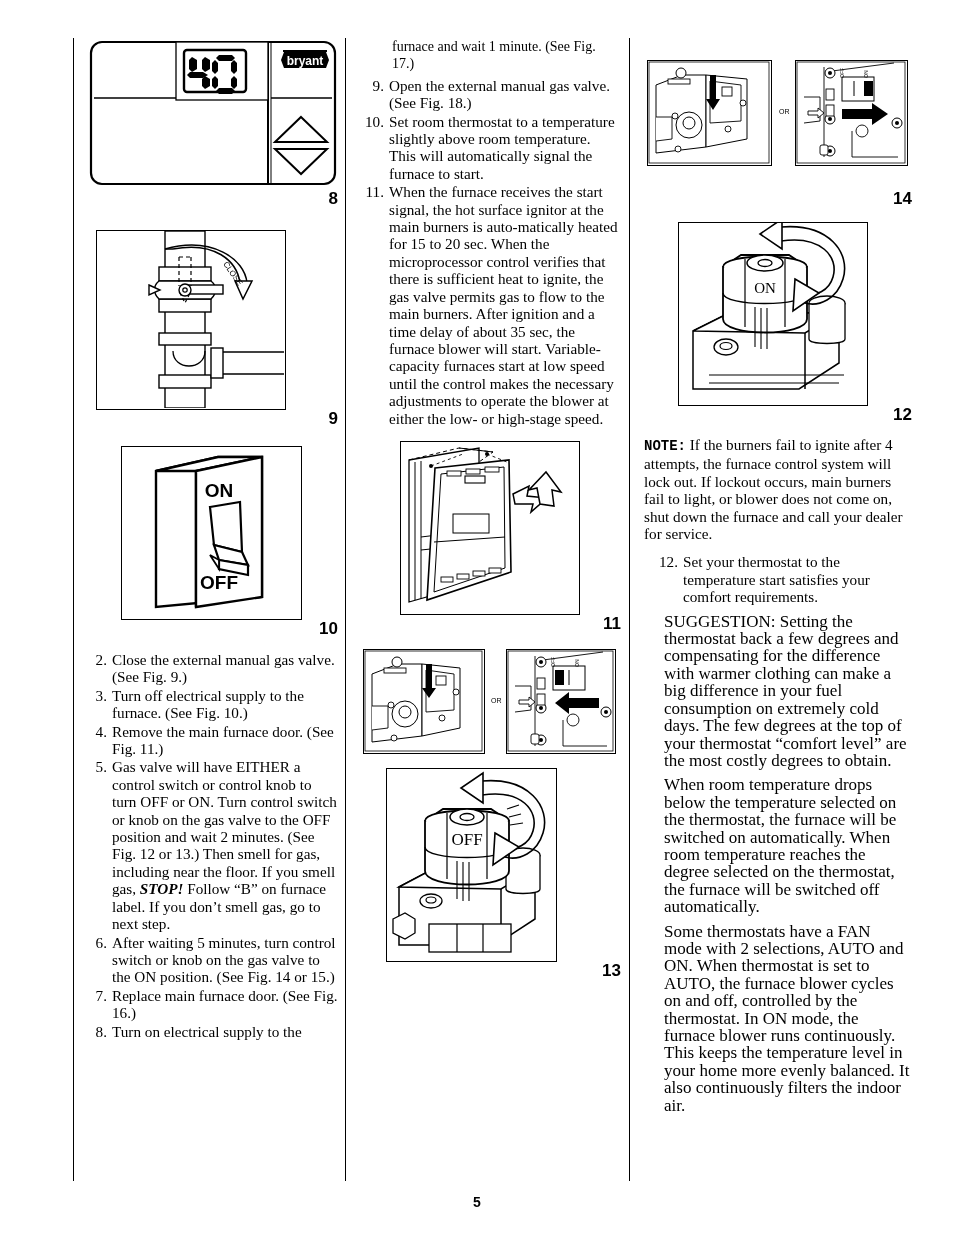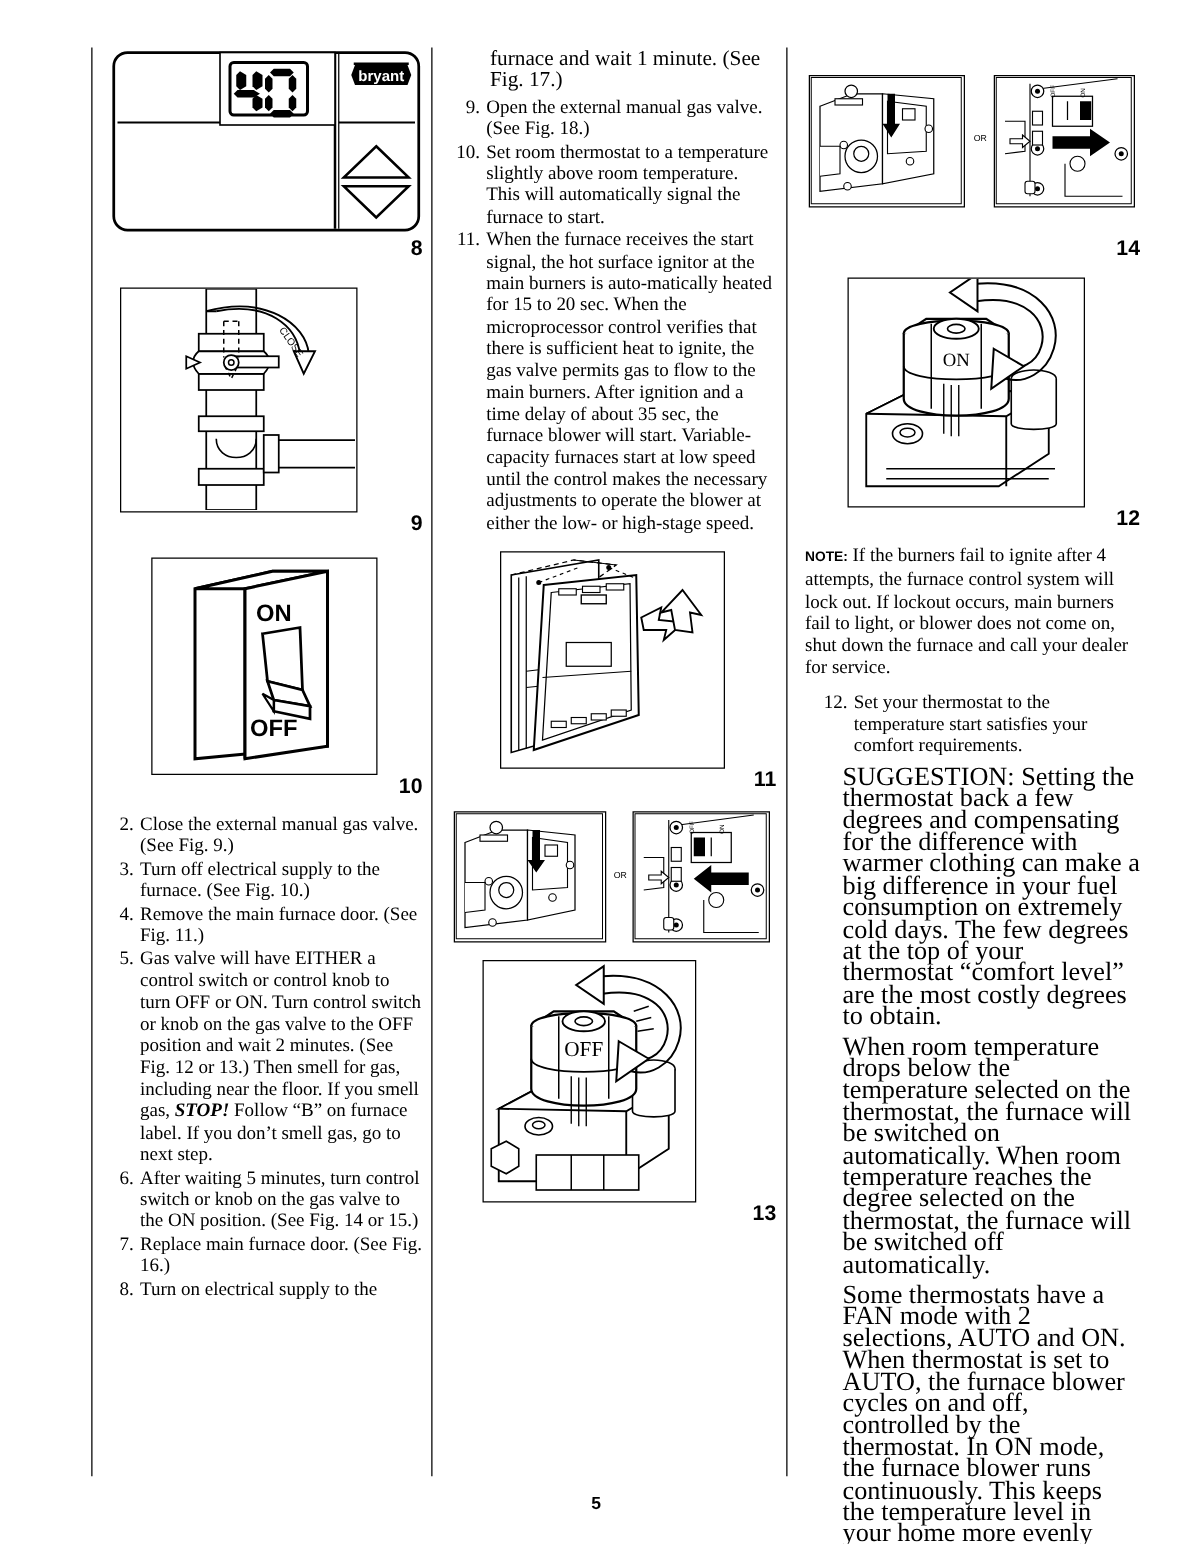--- a/index.html
+++ b/index.html
@@ -54,37 +54,37 @@
     padding-right: 5px;
   }
   .step .txt { flex: 1 1 auto; }
 
   .steps-left .num { width: 19px; }
   .steps-mid  .num { width: 26px; }
   .steps-right .num { width: 28px; }
   .steps-right .step { margin-left: 6px; }
 
   .cont-para {
-    font-size: 17px;
+    font-size: 14px;
     line-height: 17.4px;
     margin: 0 0 4px 0;
   }
   .indent-para {
-    margin-left: 30px;
-    font-size: 21px;
+    margin-left: 20px;
+    font-size: 17px;
     line-height: 17.4px;
     margin-bottom: 7px;
   }
   .note-para {
     font-size: 15.2px;
     line-height: 17.4px;
     margin: 0 0 11px 0;
   }
   b, .bold { font-weight: bold; font-style: italic; }
-  .note-lbl { font-family: Liberation Sans, sans-serif; font-weight: bold; font-size: 11px; }
+  .note-lbl { font-family: Liberation Mono, monospace; font-weight: bold; font-size: 14px; }
 
   
   .fig { position: relative; }
   .fig-num {
     font-family: "Liberation Sans", sans-serif;
     font-weight: bold;
     font-size: 17px;
     text-align: right;
     line-height: 18px;
   }

